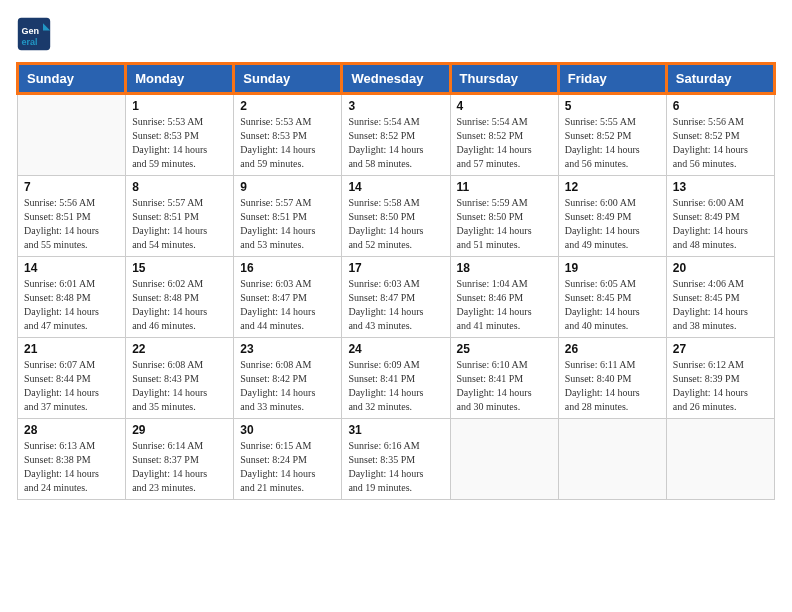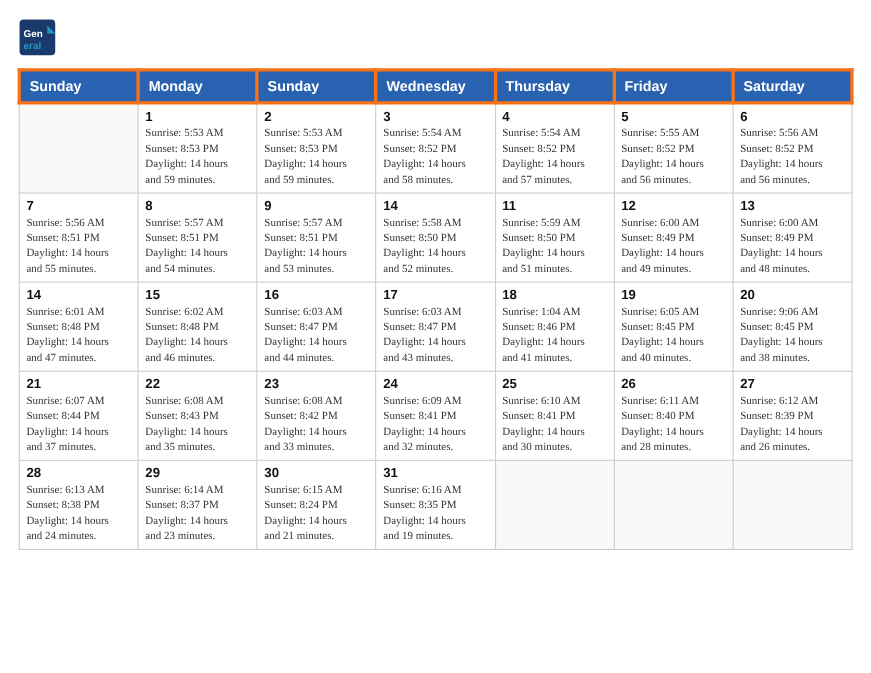--- a/index.html
+++ b/index.html
@@ -294,21 +294,21 @@
           <div class="day-info">
             <div>Sunrise: 6:05 AM</div>
             <div>Sunset: 8:45 PM</div>
             <div>Daylight: 14 hours</div>
             <div>and 40 minutes.</div>
           </div>
         </td>
         <td>
           <div class="day-num">20</div>
           <div class="day-info">
-            <div>Sunrise: 9:06 AM</div>
+            <div>Sunrise: 4:06 AM</div>
             <div>Sunset: 8:45 PM</div>
             <div>Daylight: 14 hours</div>
             <div>and 38 minutes.</div>
           </div>
         </td>
       </tr>
       <tr>
         <td>
           <div class="day-num">21</div>
           <div class="day-info">

